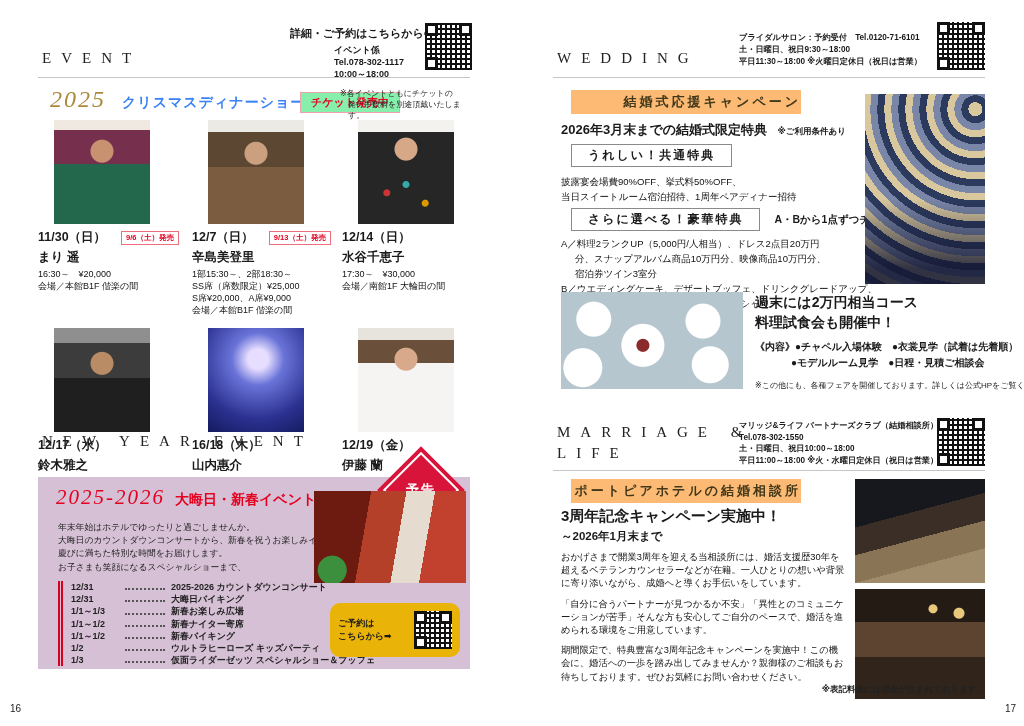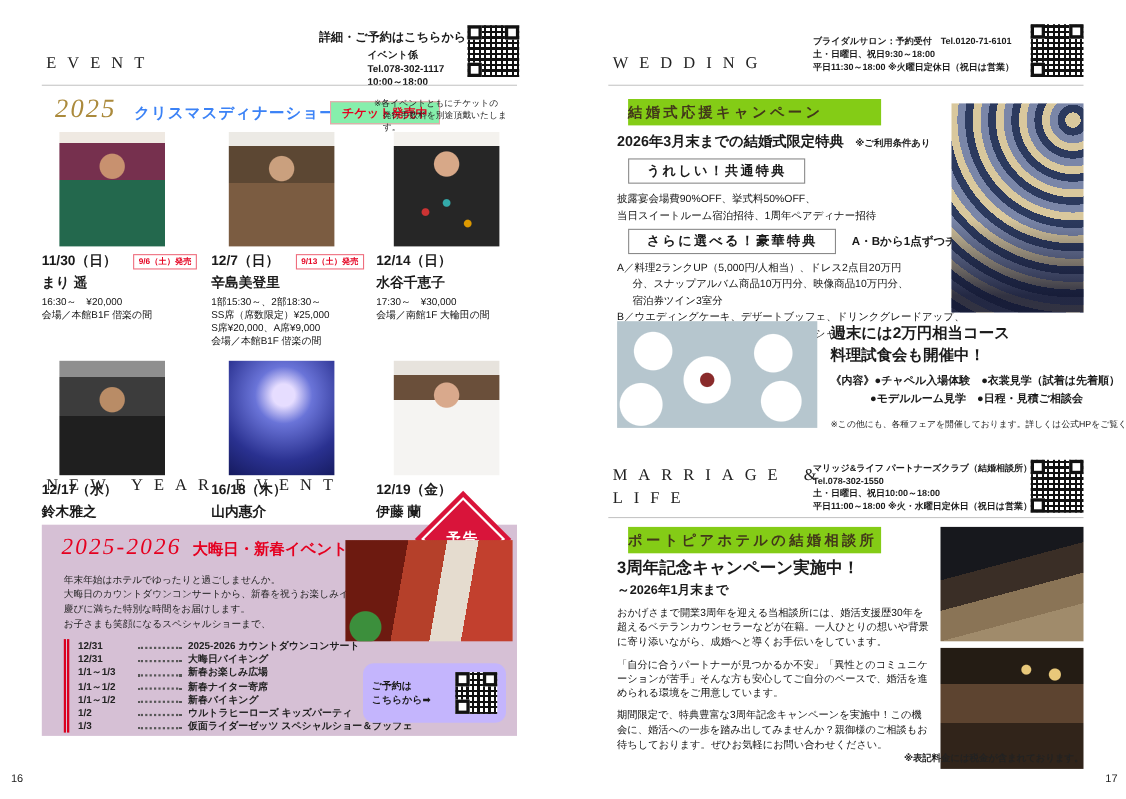--- a/index.html
+++ b/index.html
@@ -69,27 +69,27 @@
       color:#222;white-space:nowrap;}
   .sched{position:absolute;left:20px;top:104px;display:flex;}
   .redbar{width:5px;margin-right:8px;background:linear-gradient(90deg,#d9001f 0 2px,rgba(0,0,0,0) 2px 3px,#d9001f 3px 5px);}
   .sched .item{display:flex;align-items:flex-end;font-size:9px;font-weight:bold;
       color:#222;line-height:12.2px;white-space:nowrap;}
   .sched .d{width:54px;}
   .sched .leader{width:40px;border-bottom:2px dotted #555;margin:0 6px 3px 0;}
   .phNY{position:absolute;top:14px;right:4px;width:152px;height:92px;
       background:radial-gradient(circle at 12% 86%,#3c8f3c 0 14px,rgba(0,0,0,0) 15px),
       linear-gradient(100deg,#6d1a10 0 34%,#b5402a 34% 55%,#e5dccf 55% 72%,#c2402e 72% 100%);}
-  .reserve{position:absolute;right:10px;bottom:12px;width:130px;height:54px;background:#c4b5fd;
+  .reserve{position:absolute;right:10px;bottom:12px;width:130px;height:54px;background:#eab308;
       border-radius:10px;display:flex;align-items:center;justify-content:space-between;
       padding:0 8px;box-sizing:border-box;}
   .reserve .txt{font-size:9px;font-weight:bold;line-height:13px;white-space:nowrap;}
 
   
-  .banner{background:#84cc16;color:#42381a;text-align:left;font-weight:bold;
+  .banner{background:#fdba74;color:#42381a;text-align:right;font-weight:bold;
       font-size:13px;letter-spacing:3px;padding:3px 0;width:230px;}
   .boxlabel{display:inline-block;border:1px solid #8a8a8a;background:#fff;font-weight:bold;
       font-size:12px;letter-spacing:2px;padding:2px 16px;}
   .smalltxt{font-size:9.5px;line-height:15px;color:#111;white-space:nowrap;}
   .phChapel{position:absolute;top:6px;right:0;width:120px;height:190px;
       background:linear-gradient(180deg,rgba(20,24,50,0) 55%,rgba(20,24,50,.85) 92%),
       repeating-radial-gradient(circle at 92% 8%,#d9c89d 0 7px,#2c3a5e 7px 14px,#7a86a8 14px 21px);}
   .phFood{width:182px;height:97px;flex:0 0 auto;
       background:radial-gradient(circle at 45% 55%,#8a2b2b 0 6px,rgba(0,0,0,0) 7px),
       radial-gradient(circle at 18% 28%,#fff 0 17px,rgba(0,0,0,0) 18px),

